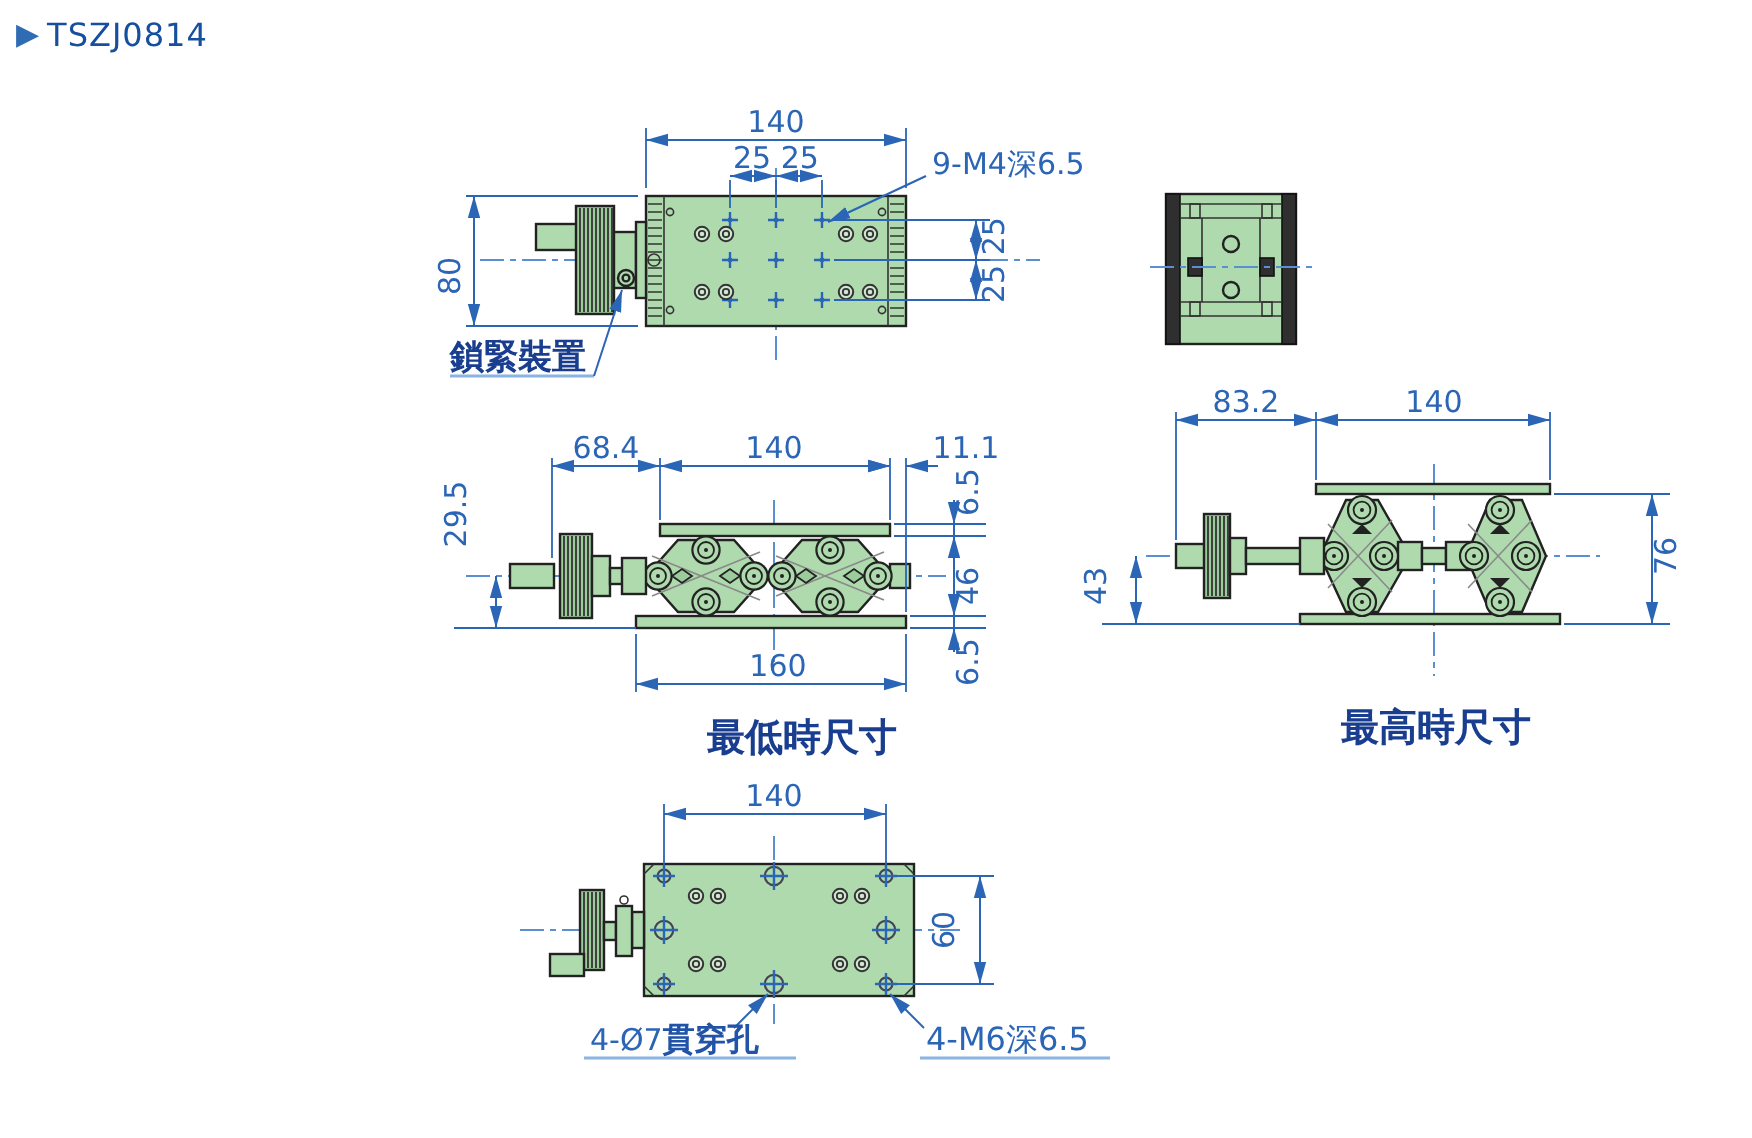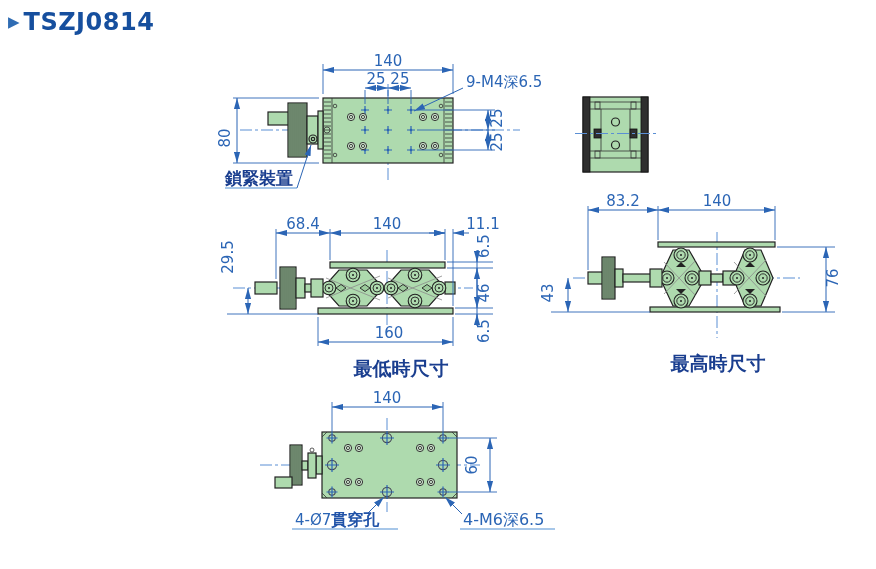--- a/index.html
+++ b/index.html
@@ -29,21 +29,21 @@
   
   text{font-family:"DejaVu Sans",sans-serif;}
   .dtxt{fill:#2b65b5;font-size:15px;text-anchor:middle;}
   .ntxt{fill:#2b65b5;font-size:15px;text-anchor:start;}
   .b{font-weight:bold;fill:#2153a8;}
   .label{fill:#1a3e8f;font-size:17px;font-weight:bold;text-anchor:start;}
   .cap{fill:#1a3e8f;font-size:19px;font-weight:bold;text-anchor:middle;}
   
   #title{position:absolute;left:8px;top:8px;display:flex;align-items:center;gap:4px;}
   #title .tri{color:#2f6cb3;font-size:15px;line-height:1;}
-  #title .txt{color:#164f9e;font-size:24px;font-weight:bold;letter-spacing:.5px;}
+  #title .txt{color:#164f9e;font-size:16px;font-weight:normal;letter-spacing:.5px;}
 </style>
 </head>
 <body>
 
 <div id="page">
 
   <div id="title">
     <span class="tri">▶</span>
     <span class="txt">TSZJ0814</span>
   </div>

